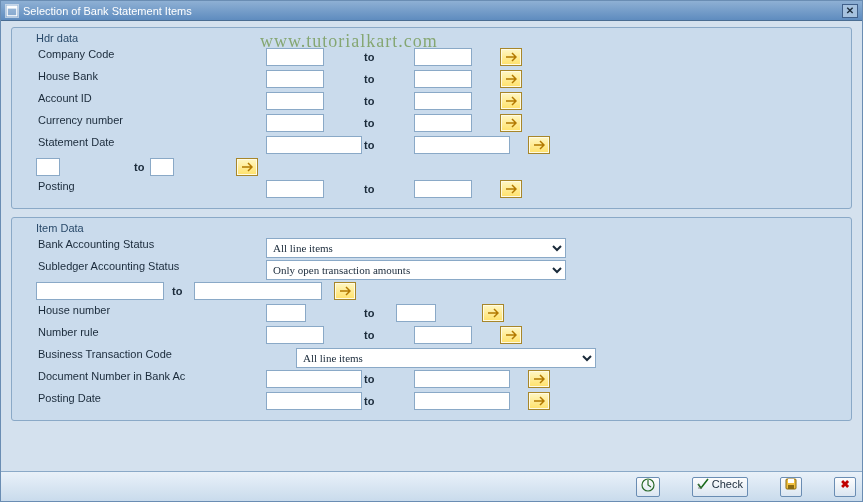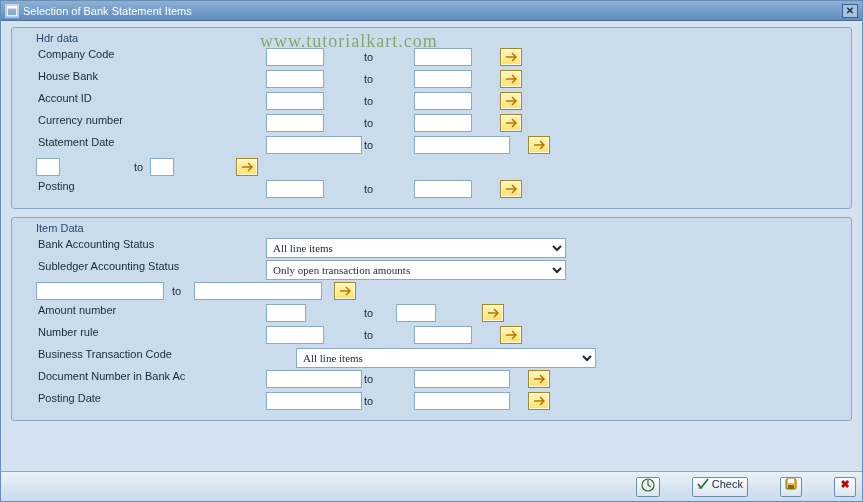--- a/index.html
+++ b/index.html
@@ -87,20 +87,21 @@
   }
   .w-xs { width: 24px; }
   .w-sm { width: 58px; }
   .w-md { width: 96px; }
   .w-lg { width: 128px; }
   .to-label {
     width: 90px;
     text-align: left;
     padding-left: 40px;
     color: #1a2a3a;
+    font-weight: bold;
   }
   .multi-btn {
     width: 22px; height: 18px;
     margin-left: 28px;
     background: linear-gradient(#fff7c5, #ffe169);
     border: 1px solid #a7862a;
     display: flex; align-items: center; justify-content: center;
     cursor: pointer;
     box-shadow: inset 0 0 0 1px #fffbe3;
   }
@@ -295,21 +296,21 @@
           <input class="sap w-lg" style="">
           <span class="multi-btn" style="margin-left:12px">
             <svg viewBox="0 0 12 10">
                 <path d="M1 5 L11 5 M7 1 L11 5 L7 9" stroke="#b37900" stroke-width="1.5" fill="none"></path>
               </svg>
           </span>
         </div>
       </div>
 
       <div class="row">
-        <div class="label-col">Amount number</div>
+        <div class="label-col">House number</div>
         <div class="field-col">
           <input class="sap w-sm" style="width: 40px;">
           <span class="to-label" style="padding-left:58px">to</span>
           <input class="sap w-sm" style="width: 40px;">
           <span class="multi-btn" style="margin-left:46px">
             <svg viewBox="0 0 12 10">
                 <path d="M1 5 L11 5 M7 1 L11 5 L7 9" stroke="#b37900" stroke-width="1.5" fill="none"></path>
               </svg>
           </span>
         </div>

